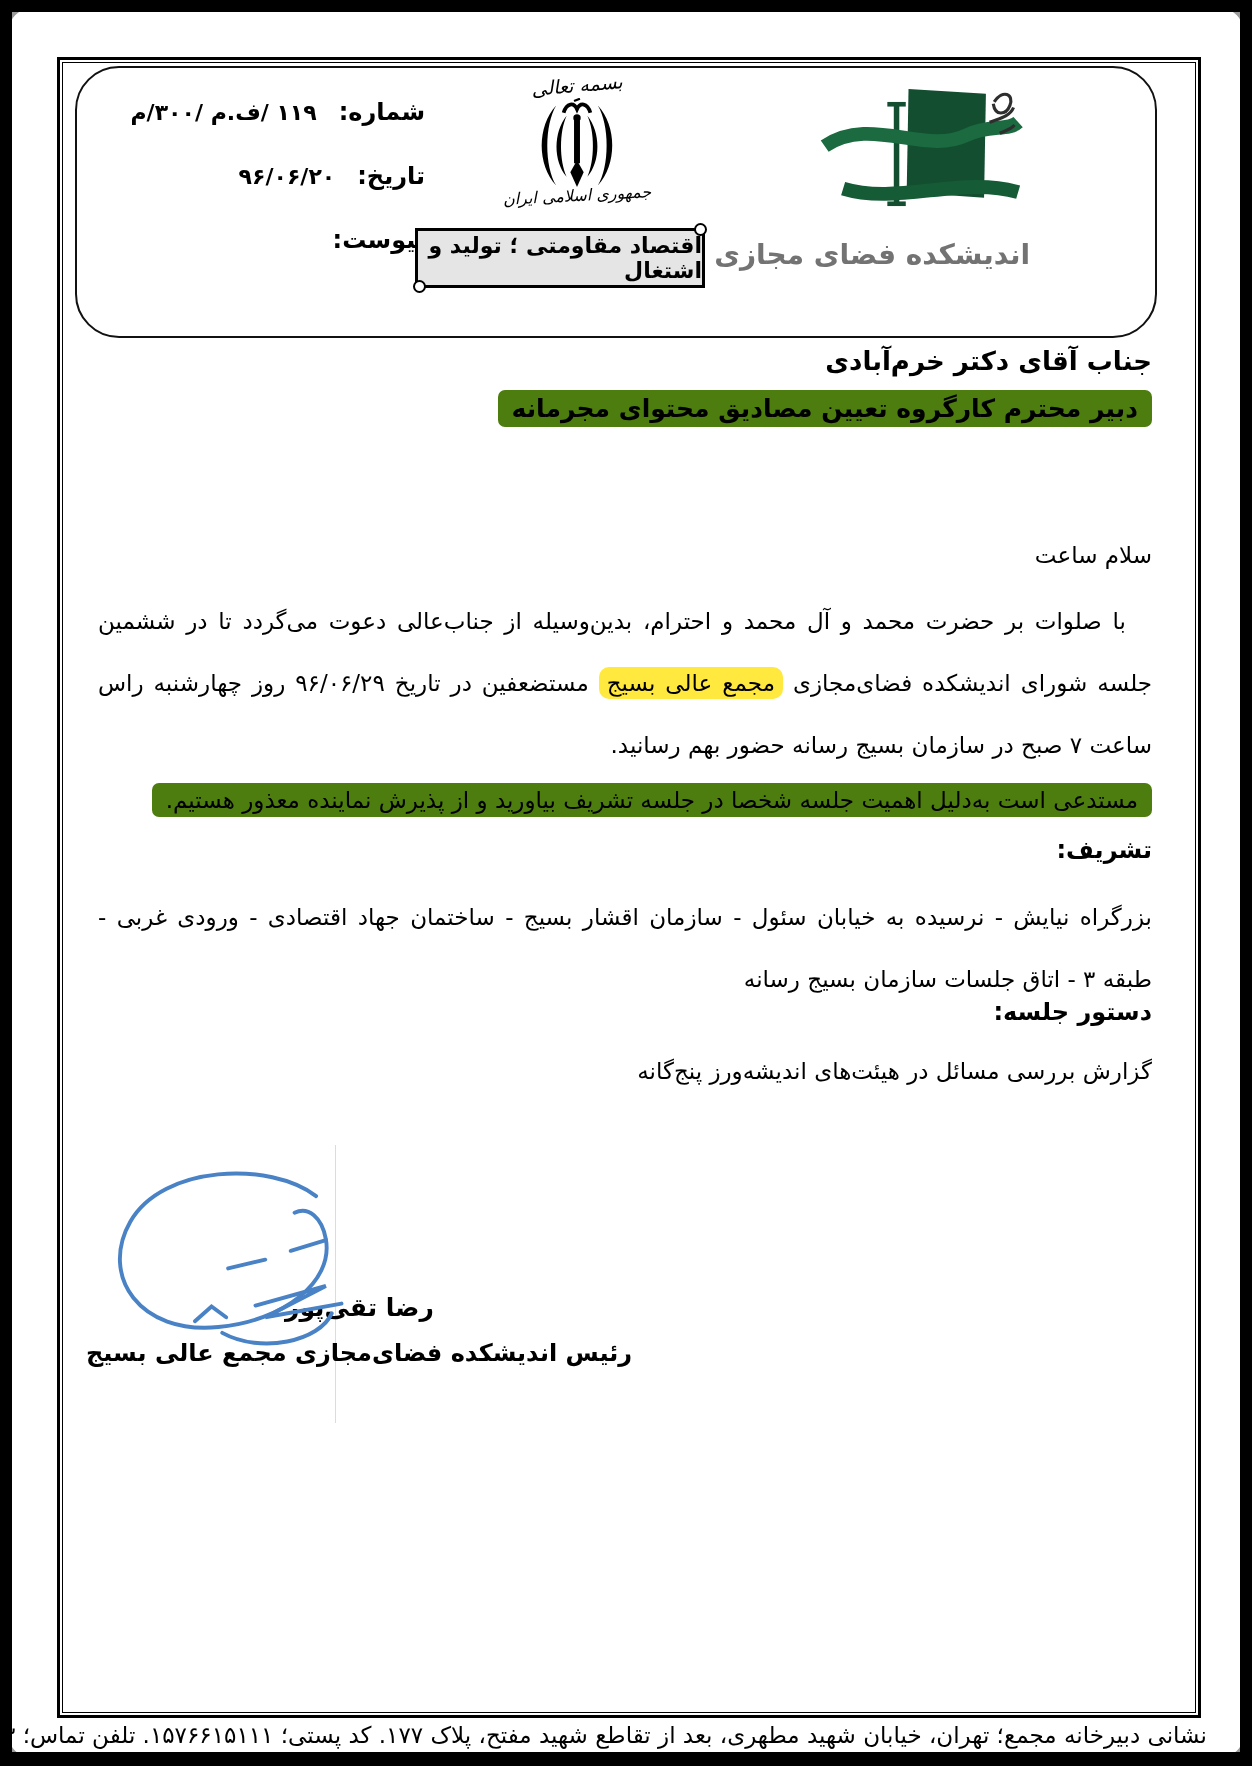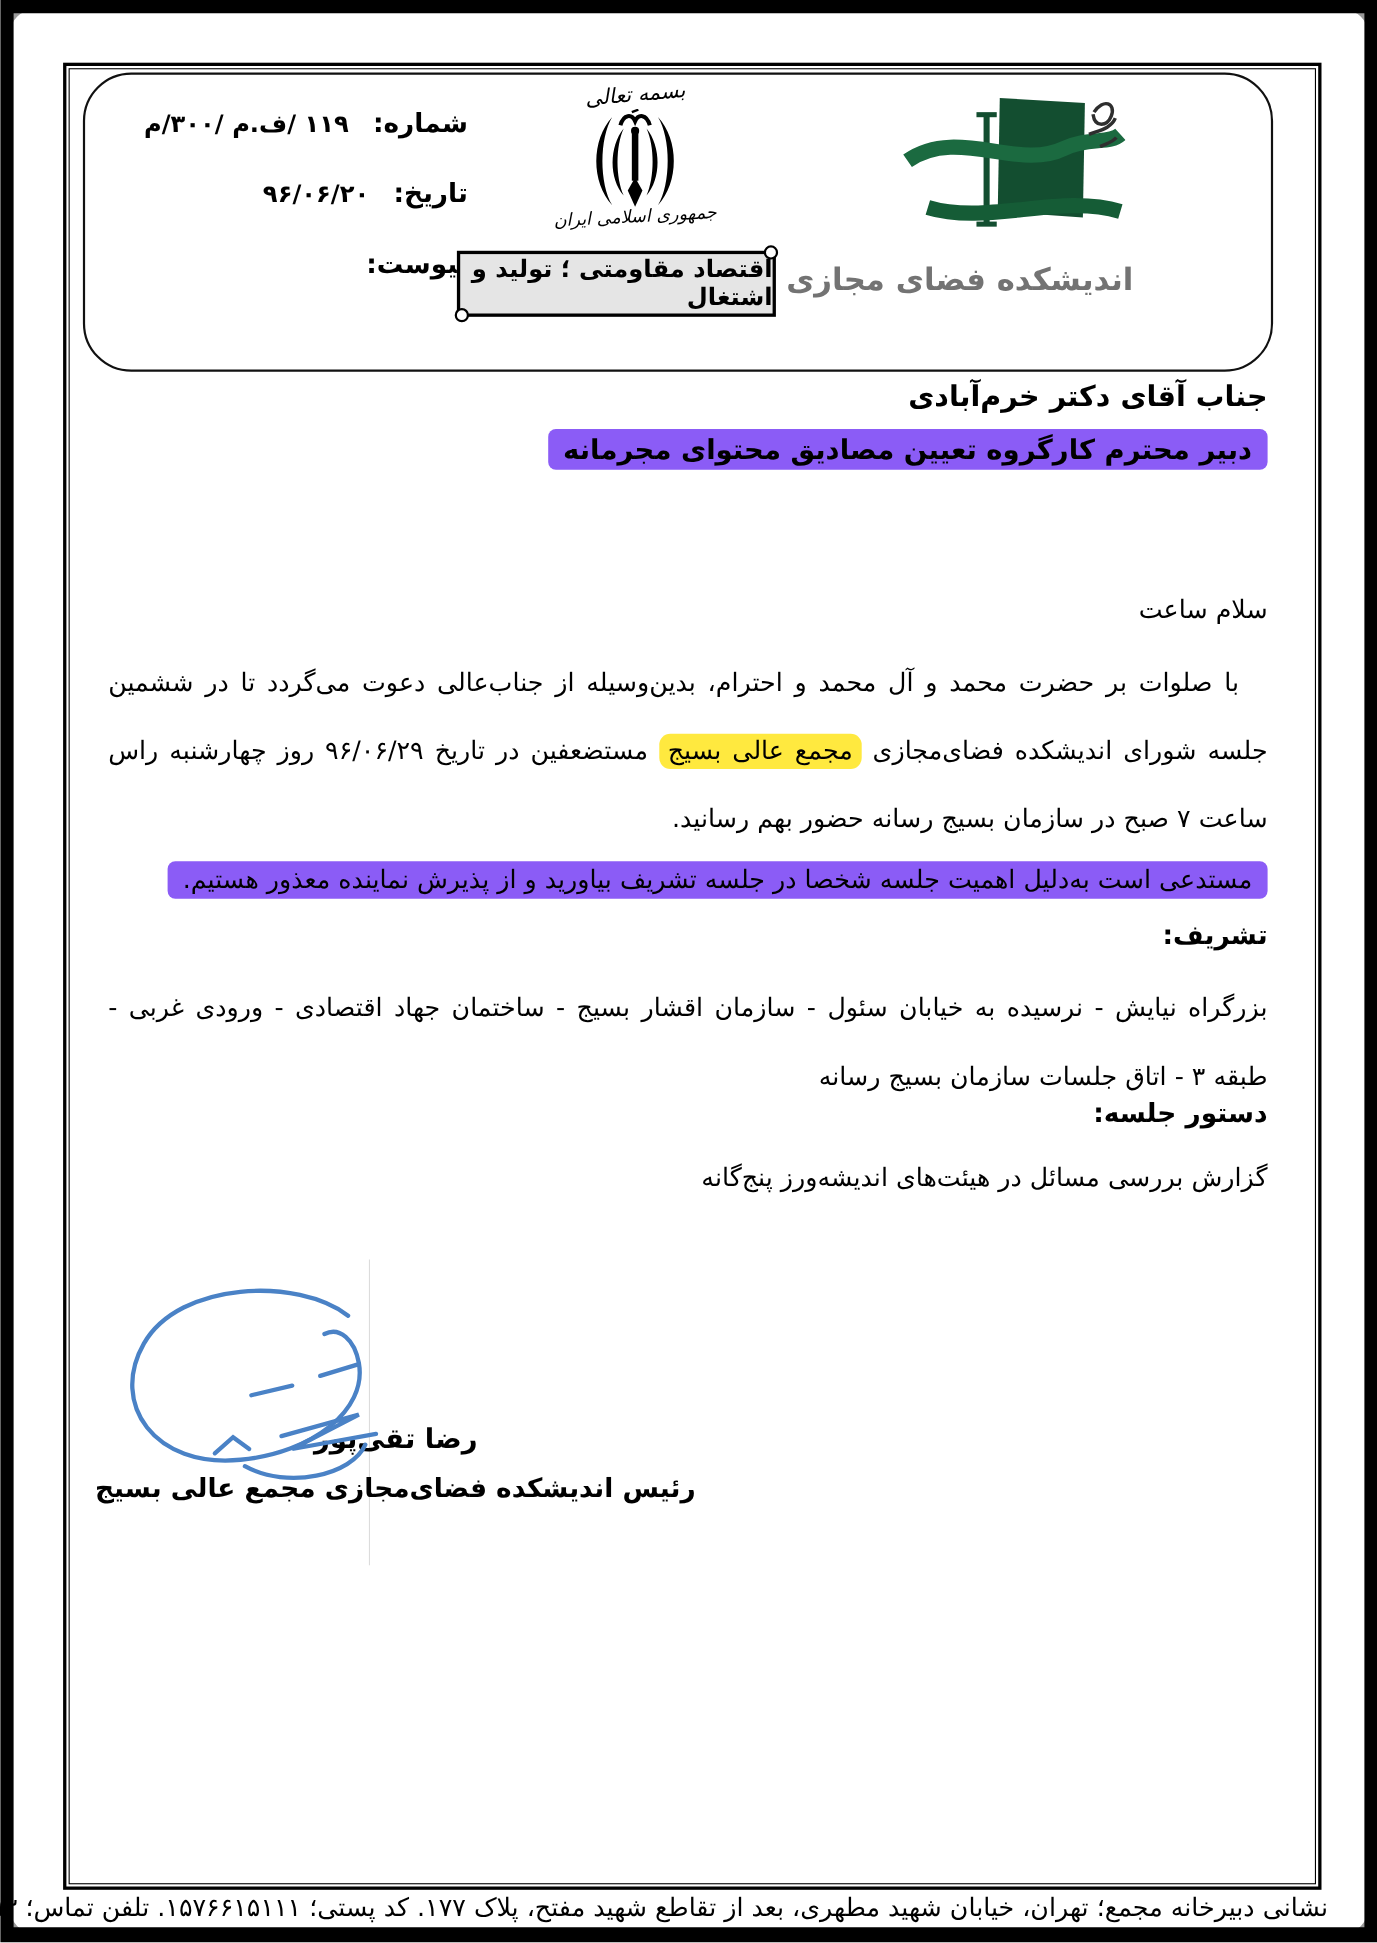--- a/index.html
+++ b/index.html
@@ -27,21 +27,21 @@
     display:flex;align-items:center;justify-content:center;font-weight:bold;font-size:22px;background:#e5e5e5;}
   .banner::before{content:"";position:absolute;right:-5px;top:-8px;width:9px;height:9px;border:2px solid #000;border-radius:50%;background:#fff;}
   .banner::after{content:"";position:absolute;left:-5px;bottom:-8px;width:9px;height:9px;border:2px solid #000;border-radius:50%;background:#fff;}
   .lh-logo{position:absolute;left:733px;top:10px;width:220px;text-align:center;}
   .org-name{font-weight:bold;font-size:28px;color:#737373;margin-top:4px;white-space:nowrap;}
   
   .blk{position:absolute;left:98px;right:100px;font-size:23px;}
   .t-right{text-align:right;}
   .t-just{text-align:justify;line-height:62px;}
   .bold{font-weight:bold;}
-  .hl{background:#8b5cf6;border-radius:7px;padding:4px 14px;box-decoration-break:clone;-webkit-box-decoration-break:clone;}
+  .hl{background:#4d7c0f;border-radius:7px;padding:4px 14px;box-decoration-break:clone;-webkit-box-decoration-break:clone;}
   .hl-inline{background:#ffe93f;border-radius:10px;padding:3px 8px;}
   .recipient{top:346px;font-size:26px;}
   .recipient-title{top:394px;font-size:25px;}
   .salutation{top:542px;}
   .para1{top:590px;text-indent:26px;}
   .notice{top:778px;line-height:44px;}
   .h-nashani{top:836px;font-size:24px;}
   .address{top:886px;}
   .h-dastur{top:998px;font-size:24px;}
   .agenda{top:1058px;}

